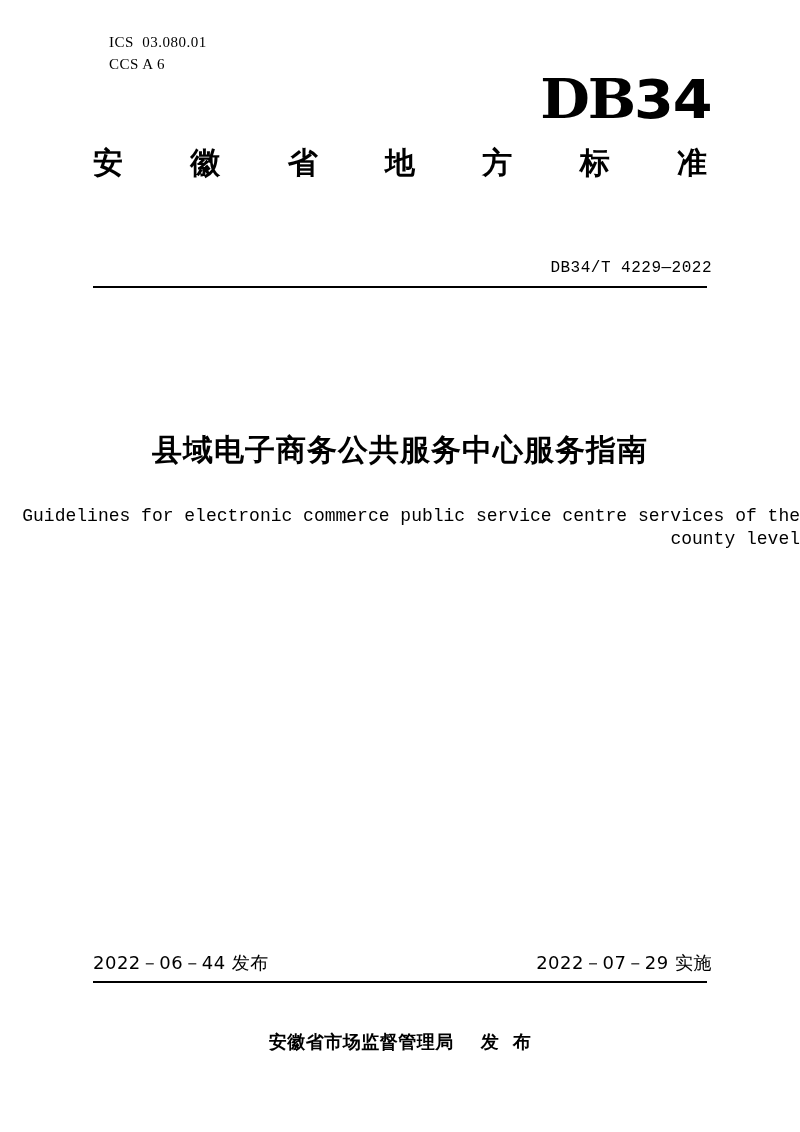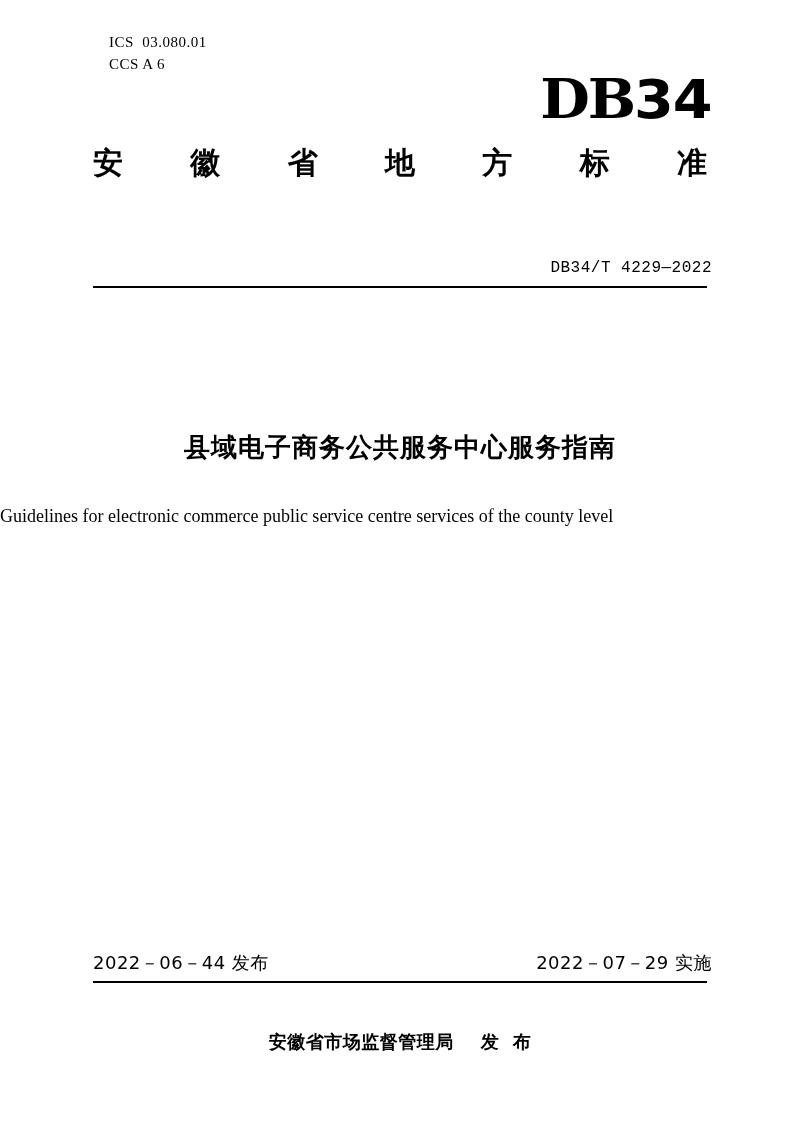--- a/index.html
+++ b/index.html
@@ -99,31 +99,31 @@
 
   
   .title-cn {
     position: absolute;
     left: 0;
     top: 432px;
     width: 800px;
     text-align: center;
     font-family: "DejaVu Sans", sans-serif;
     font-weight: 700;
-    font-size: 26px;
+    font-size: 30px;
     letter-spacing: 1px;
     line-height: 1.2;
   }
   .title-en {
     position: absolute;
     left: 0;
     top: 505px;
     width: 800px;
-    text-align: left;
-    font-family: Liberation Serif, serif;
+    text-align: right;
+    font-family: Liberation Mono, monospace;
     font-size: 18px;
     line-height: 1.3;
   }
 
   
   .date-left {
     position: absolute;
     left: 93px;
     top: 951px;
     font-family: "DejaVu Sans", sans-serif;

